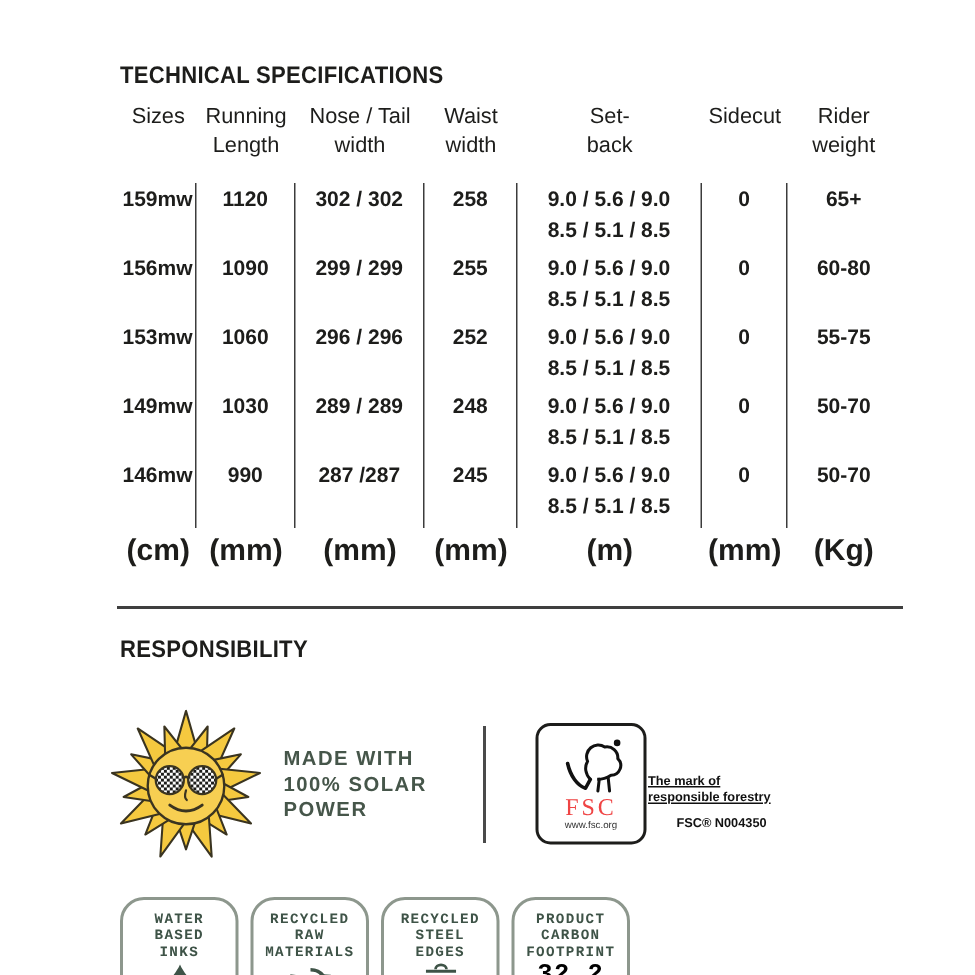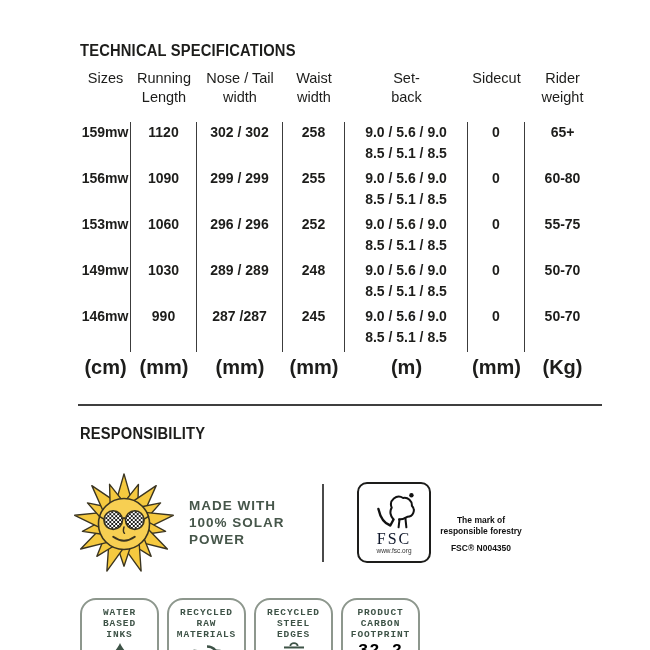--- a/index.html
+++ b/index.html
@@ -21,23 +21,23 @@
   .units{position:absolute;left:80px;top:320px;width:520px;}
   .unit{text-align:center;font-size:20px;font-weight:700;}
 
   .hdivider{position:absolute;left:78px;top:368px;width:524px;height:1.5px;background:#3f3f3f;}
 
   #sun{position:absolute;left:70px;top:434px;width:108px;height:108px;}
   #solar-text{position:absolute;left:189px;top:461px;font-size:13.5px;font-weight:700;letter-spacing:1px;line-height:17px;color:#46564a;}
   .vdivider{position:absolute;left:322px;top:448px;width:1.5px;height:78px;background:#4a4a4a;}
 
   .fsc-box{position:absolute;left:357px;top:446px;width:74px;height:81px;border:2px solid #1d1d1b;border-radius:10px;box-sizing:border-box;display:flex;flex-direction:column;align-items:center;justify-content:flex-start;padding-top:3px;}
-  .fsc-acronym{font-family:"Liberation Serif",serif;font-size:16px;letter-spacing:2px;line-height:15px;color:#0f172a;}
+  .fsc-acronym{font-family:"Liberation Serif",serif;font-size:16px;letter-spacing:2px;line-height:15px;color:#ef4444;}
   .fsc-url{font-size:6.5px;color:#333;margin-top:1px;}
-  .fsc-caption{position:absolute;left:432px;top:479px;width:98px;text-align:center;font-size:8.5px;font-weight:700;line-height:10.5px;color:#111;}
+  .fsc-caption{position:absolute;left:432px;top:479px;width:98px;text-align:left;font-size:8.5px;font-weight:700;line-height:10.5px;color:#111;text-decoration:underline;}
   .fsc-license{position:absolute;left:432px;top:507px;width:98px;text-align:center;font-size:8.5px;font-weight:700;color:#111;}
 
   .badges{position:absolute;left:80px;top:562px;display:flex;gap:8px;font-family:Liberation Mono, monospace;}
   .badge{width:79px;height:83px;box-sizing:border-box;border:2px solid #8d978d;border-radius:16px;padding-top:7px;display:flex;flex-direction:column;align-items:center;background:#fff;}
   .badge-label{text-align:center;font-size:9.5px;font-weight:700;letter-spacing:.9px;line-height:11px;color:#3e5347;}
   .badge-icon{margin-top:2px;}
   .carbon-value{margin-top:1px;font-size:17px;font-weight:700;letter-spacing:1px;color:#000000;}
   .carbon-unit{font-size:8px;font-weight:700;letter-spacing:1px;color:#3e5347;}
 </style>
 </head>

